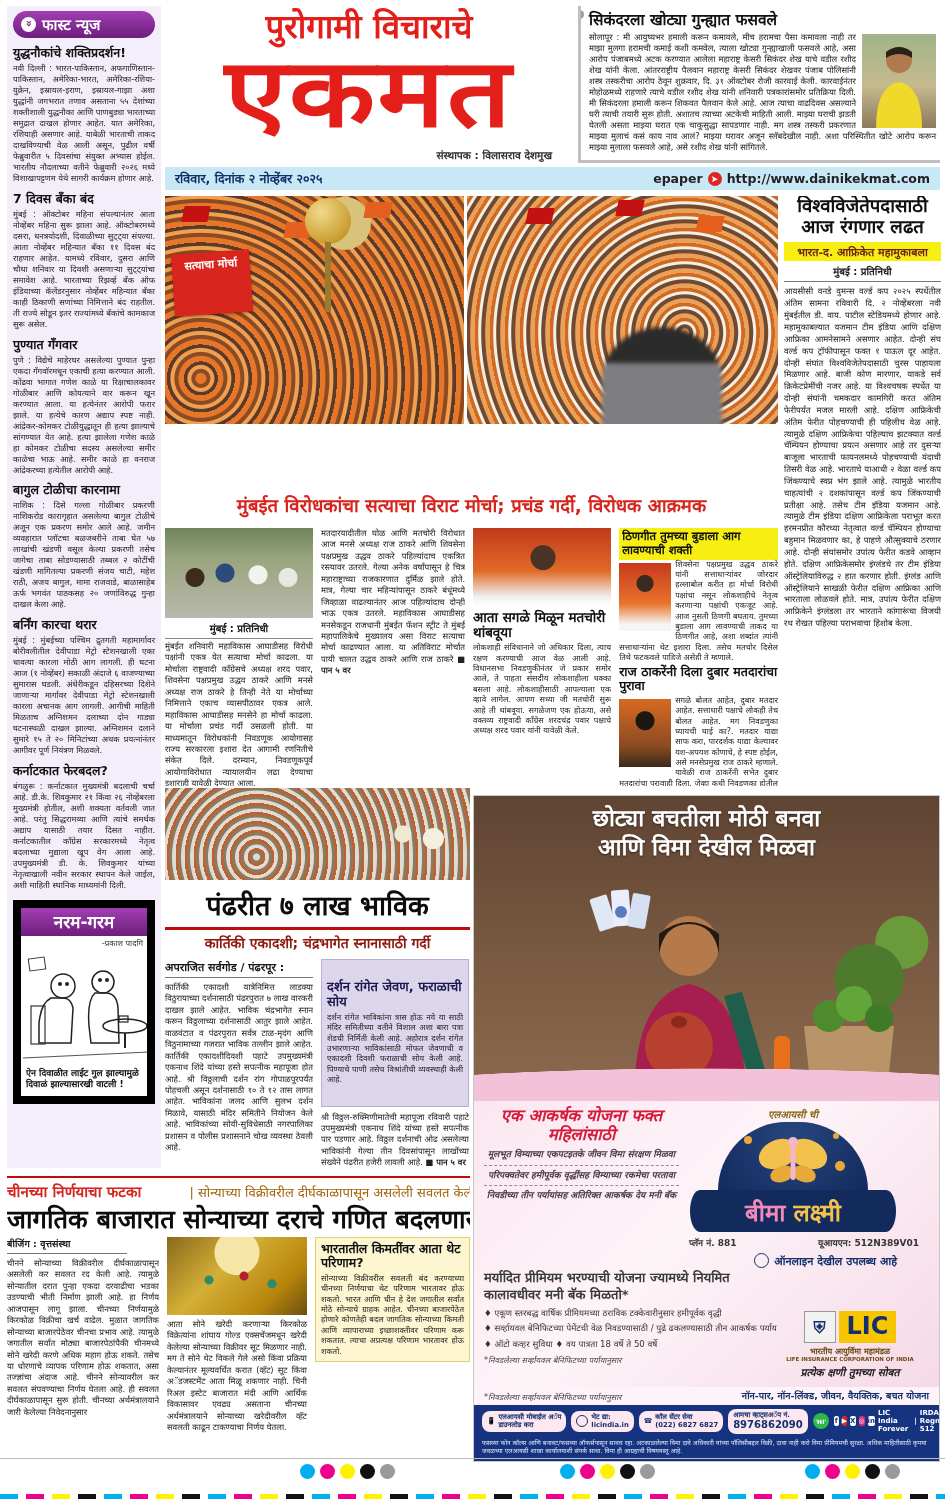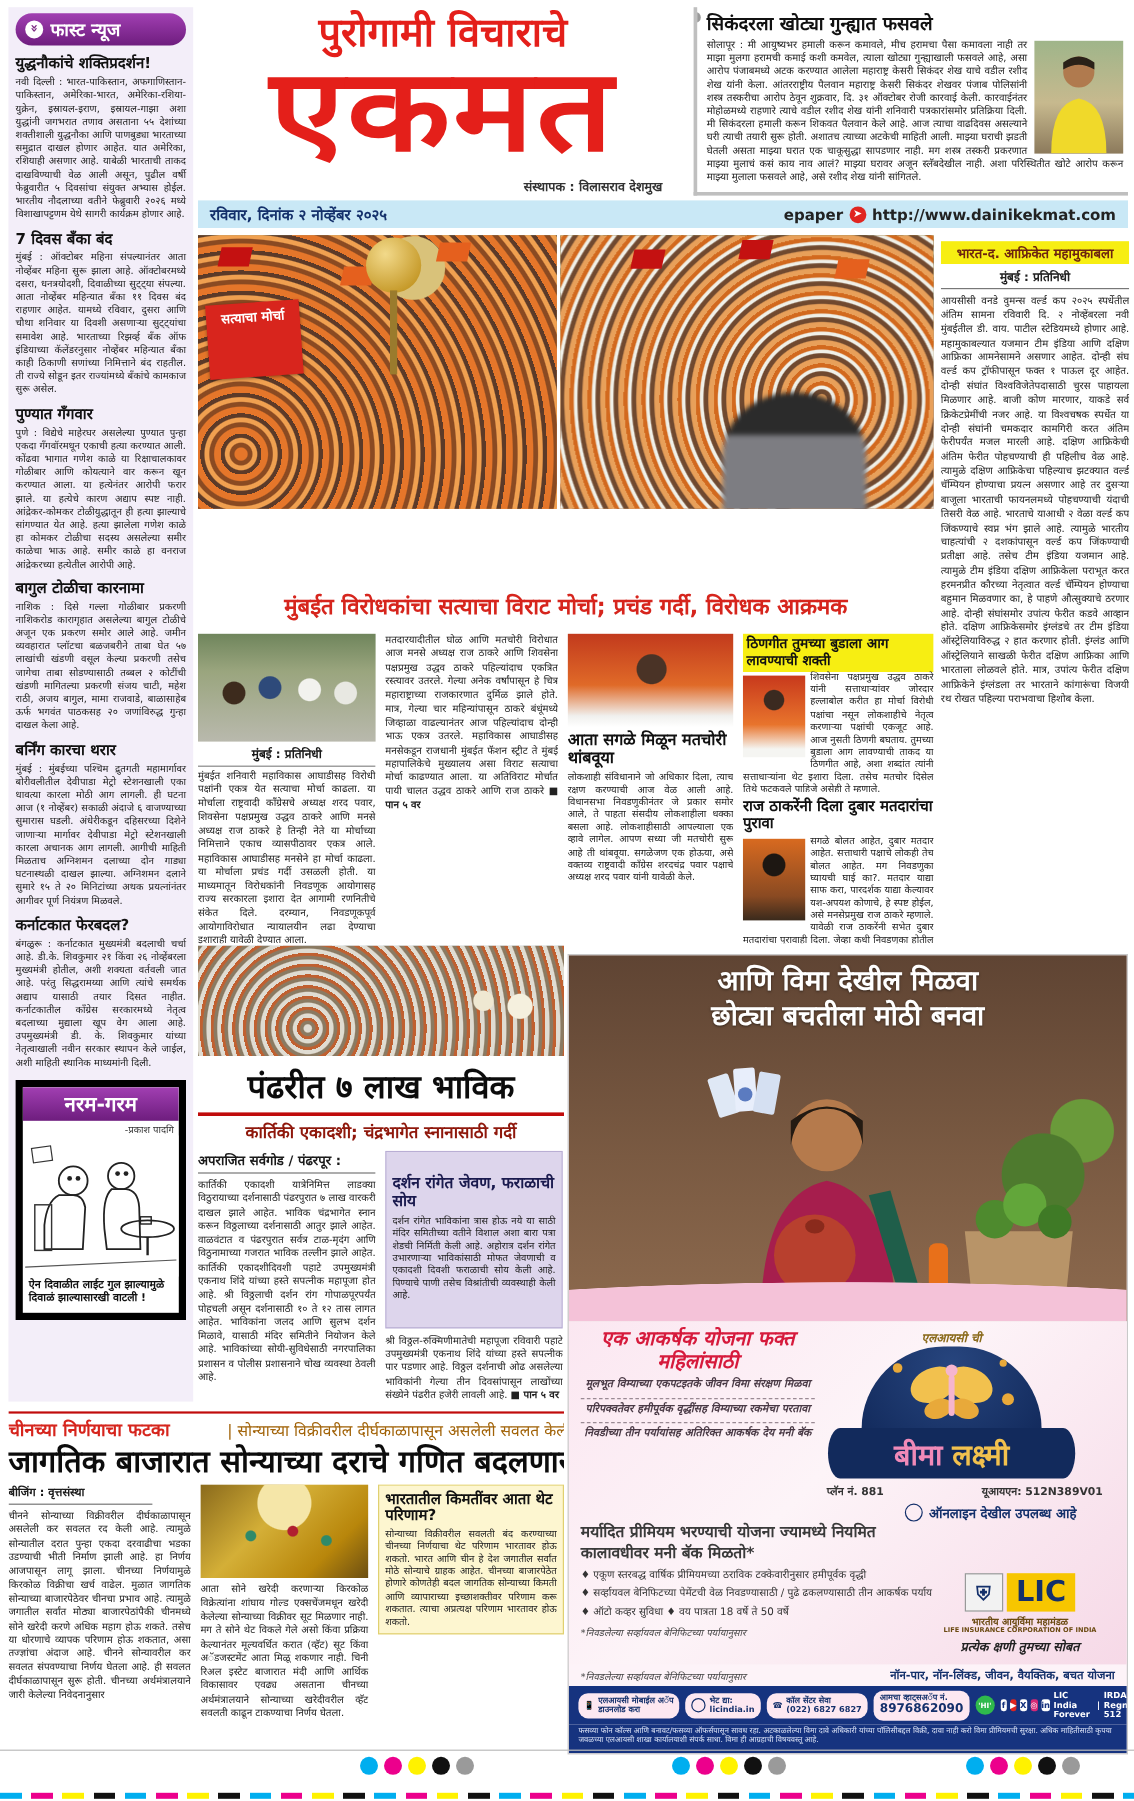--- a/index.html
+++ b/index.html
@@ -10,21 +10,21 @@
   .sidebar{position:absolute;left:7px;top:6px;width:154px;height:1162px;background:#f3eef9;
            padding:5px 6px;box-sizing:border-box;overflow:hidden;}
   .fn-header{background:linear-gradient(#a13fb2,#6e1d7e);color:#fff;border-radius:14px;
              padding:3px 8px 4px;font-weight:bold;font-size:15px;display:flex;align-items:center;gap:6px;}
   .fn-ico{width:15px;height:15px;background:#fff;border-radius:50%;color:#7b2982;display:flex;
           align-items:center;justify-content:center;font-size:11px;font-weight:bold;}
   .fn-ico span{display:block;transform:rotate(-90deg);margin-top:-2px;}
   .fn-title{font-weight:bold;font-size:12.5px;margin:8px 0 3px;line-height:1.12;color:#111;}
   .fn-body{font-size:8.2px;line-height:1.34;color:#222;}
   
-  .cartoon{border:6px solid #000000;background:#fff;margin-top:9px;overflow:hidden;}
+  .cartoon{border:8px solid #000000;background:#fff;margin-top:9px;overflow:hidden;}
   .ct-head{background:linear-gradient(#a13fb2,#6e1d7e);color:#fff;text-align:center;
            font-weight:bold;font-size:17px;padding:2px 0 3px;}
   .ct-by{text-align:right;font-size:8px;color:#333;padding:1px 4px 0 0;}
   .ct-art{display:block;margin:0 auto;}
   .ct-cap{font-size:9px;font-weight:bold;padding:2px 5px 5px;line-height:1.25;color:#111;}
   
   .mast{position:absolute;left:168px;top:10px;width:402px;text-align:center;}
   .mast-tag{color:#e41f1a;font-weight:bold;font-size:33px;line-height:1.05;}
   .mast-title{color:#e41f1a;font-weight:bold;font-size:95px;line-height:1.02;
               transform:scale(1.18,1.0);transform-origin:center top;letter-spacing:2px;}
@@ -303,20 +303,21 @@
     </div>
     <div class="lp lp-r">
       <div class="flag red" style="left:60px;top:12px;"></div>
       <div class="flag red" style="left:150px;top:4px;"></div>
       <div class="flag" style="left:230px;top:20px;"></div>
       <div class="fg-man"></div>
     </div>
   </div>
 
   <div class="cricket">
+    <div class="cr-head">विश्वविजेतेपदासाठी आज रंगणार लढत</div>
     <div class="cr-kicker">भारत-द. आफ्रिकेत महामुकाबला</div>
     <div class="cr-byline">मुंबई : प्रतिनिधी</div>
     <div class="cr-body jt">आयसीसी वनडे वुमन्स वर्ल्ड कप २०२५ स्पर्धेतील अंतिम सामना रविवारी दि. २ नोव्हेंबरला नवी मुंबईतील डी. वाय. पाटील स्टेडियमध्ये होणार आहे. महामुकाबल्यात यजमान टीम इंडिया आणि दक्षिण आफ्रिका आमनेसामने असणार आहेत. दोन्ही संघ वर्ल्ड कप ट्रॉफीपासून फक्त १ पाऊल दूर आहेत. दोन्ही संघांत विश्वविजेतेपदासाठी चुरस पाहायला मिळणार आहे. बाजी कोण मारणार, याकडे सर्व क्रिकेटप्रेमींची नजर आहे. या विश्वचषक स्पर्धेत या दोन्ही संघांनी चमकदार कामगिरी करत अंतिम फेरीपर्यंत मजल मारली आहे. दक्षिण आफ्रिकेची अंतिम फेरीत पोहचण्याची ही पहिलीच वेळ आहे. त्यामुळे दक्षिण आफ्रिकेचा पहिल्याच झटक्यात वर्ल्ड चॅम्पियन होण्याचा प्रयत्न असणार आहे तर दुसऱ्या बाजूला भारताची फायनलमध्ये पोहचण्याची यंदाची तिसरी वेळ आहे. भारताचे याआधी २ वेळा वर्ल्ड कप जिंकण्याचे स्वप्न भंग झाले आहे. त्यामुळे भारतीय चाहत्यांची २ दशकांपासून वर्ल्ड कप जिंकण्याची प्रतीक्षा आहे. तसेच टीम इंडिया यजमान आहे. त्यामुळे टीम इंडिया दक्षिण आफ्रिकेला पराभूत करत हरमनप्रीत कौरच्या नेतृत्वात वर्ल्ड चॅम्पियन होण्याचा बहुमान मिळवणार का, हे पाहणे औत्सुक्याचे ठरणार आहे. दोन्ही संघांसमोर उपांत्य फेरीत कडवे आव्हान होते. दक्षिण आफ्रिकेसमोर इंग्लंडचे तर टीम इंडिया ऑस्ट्रेलियाविरुद्ध २ हात करणार होती. इंग्लंड आणि ऑस्ट्रेलियाने साखळी फेरीत दक्षिण आफ्रिका आणि भारताला लोळवले होते. मात्र, उपांत्य फेरीत दक्षिण आफ्रिकेने इंग्लंडला तर भारताने कांगारूंचा विजयी रथ रोखत पहिल्या पराभवाचा हिशोब केला.</div>
   </div>
 
   <div class="lead-sub">मुंबईत विरोधकांचा सत्याचा विराट मोर्चा; प्रचंड गर्दी, विरोधक आक्रमक</div>
 
   <div class="story-row">
     <div class="col c1">
       <div class="c1-photo"></div>
@@ -361,22 +362,22 @@
           <div class="body-xs jt">दर्शन रांगेत भाविकांना त्रास होऊ नये या साठी मंदिर समितीच्या वतीने विशाल अशा बारा पत्रा शेडची निर्मिती केली आहे. अहोरात्र दर्शन रांगेत उभारणाऱ्या भाविकांसाठी मोफत जेवणाची व एकादशी दिवशी फराळाची सोय केली आहे. पिण्याचे पाणी तसेच विश्रांतीची व्यवस्थाही केली आहे.</div>
         </div>
         <div class="body-sm jt"><span>श्री विठ्ठल-रुक्मिणीमातेची महापूजा रविवारी पहाटे उपमुख्यमंत्री एकनाथ शिंदे यांच्या हस्ते सपत्नीक पार पडणार आहे. विठ्ठल दर्शनाची ओढ असलेल्या भाविकांनी गेल्या तीन दिवसांपासून लाखोंच्या संख्येने पंढरीत हजेरी लावली आहे.</span> <span class="jump">■ पान ५ वर</span></div>
       </div>
     </div>
   </div>
 
   <div class="ad">
     <div class="ad-photo">
       <div class="ad-head">
+        <div>छोट्या बचतीला मोठी बनवा</div>
         <div>आणि विमा देखील मिळवा</div>
-        <div>छोट्या बचतीला मोठी बनवा</div>
       </div>
       <svg width="467" height="225" viewBox="0 0 467 225" style="position:absolute;left:0;bottom:0;">
         <rect x="120" y="20" width="18" height="34" rx="2" fill="#dfe8f5" transform="rotate(-18 129 37)"></rect>
         <rect x="138" y="14" width="18" height="36" rx="2" fill="#e8eefb" transform="rotate(-4 147 32)"></rect>
         <rect x="156" y="18" width="18" height="34" rx="2" fill="#d5e0f2" transform="rotate(10 165 35)"></rect>
         <circle cx="147" cy="36" r="6" fill="#5b7bc0"></circle>
         <circle cx="215" cy="70" r="30" fill="#b57a4c"></circle>
         <path d="M185 58 Q215 34 245 58 L245 78 Q240 48 215 48 Q190 48 185 78 Z" fill="#231a12"></path>
         <path d="M160 225 Q160 120 215 108 Q272 120 272 225 Z" fill="#a61e4d"></path>
         <path d="M250 120 L282 225 L300 225 L268 116 Z" fill="#1f5e4a"></path>

